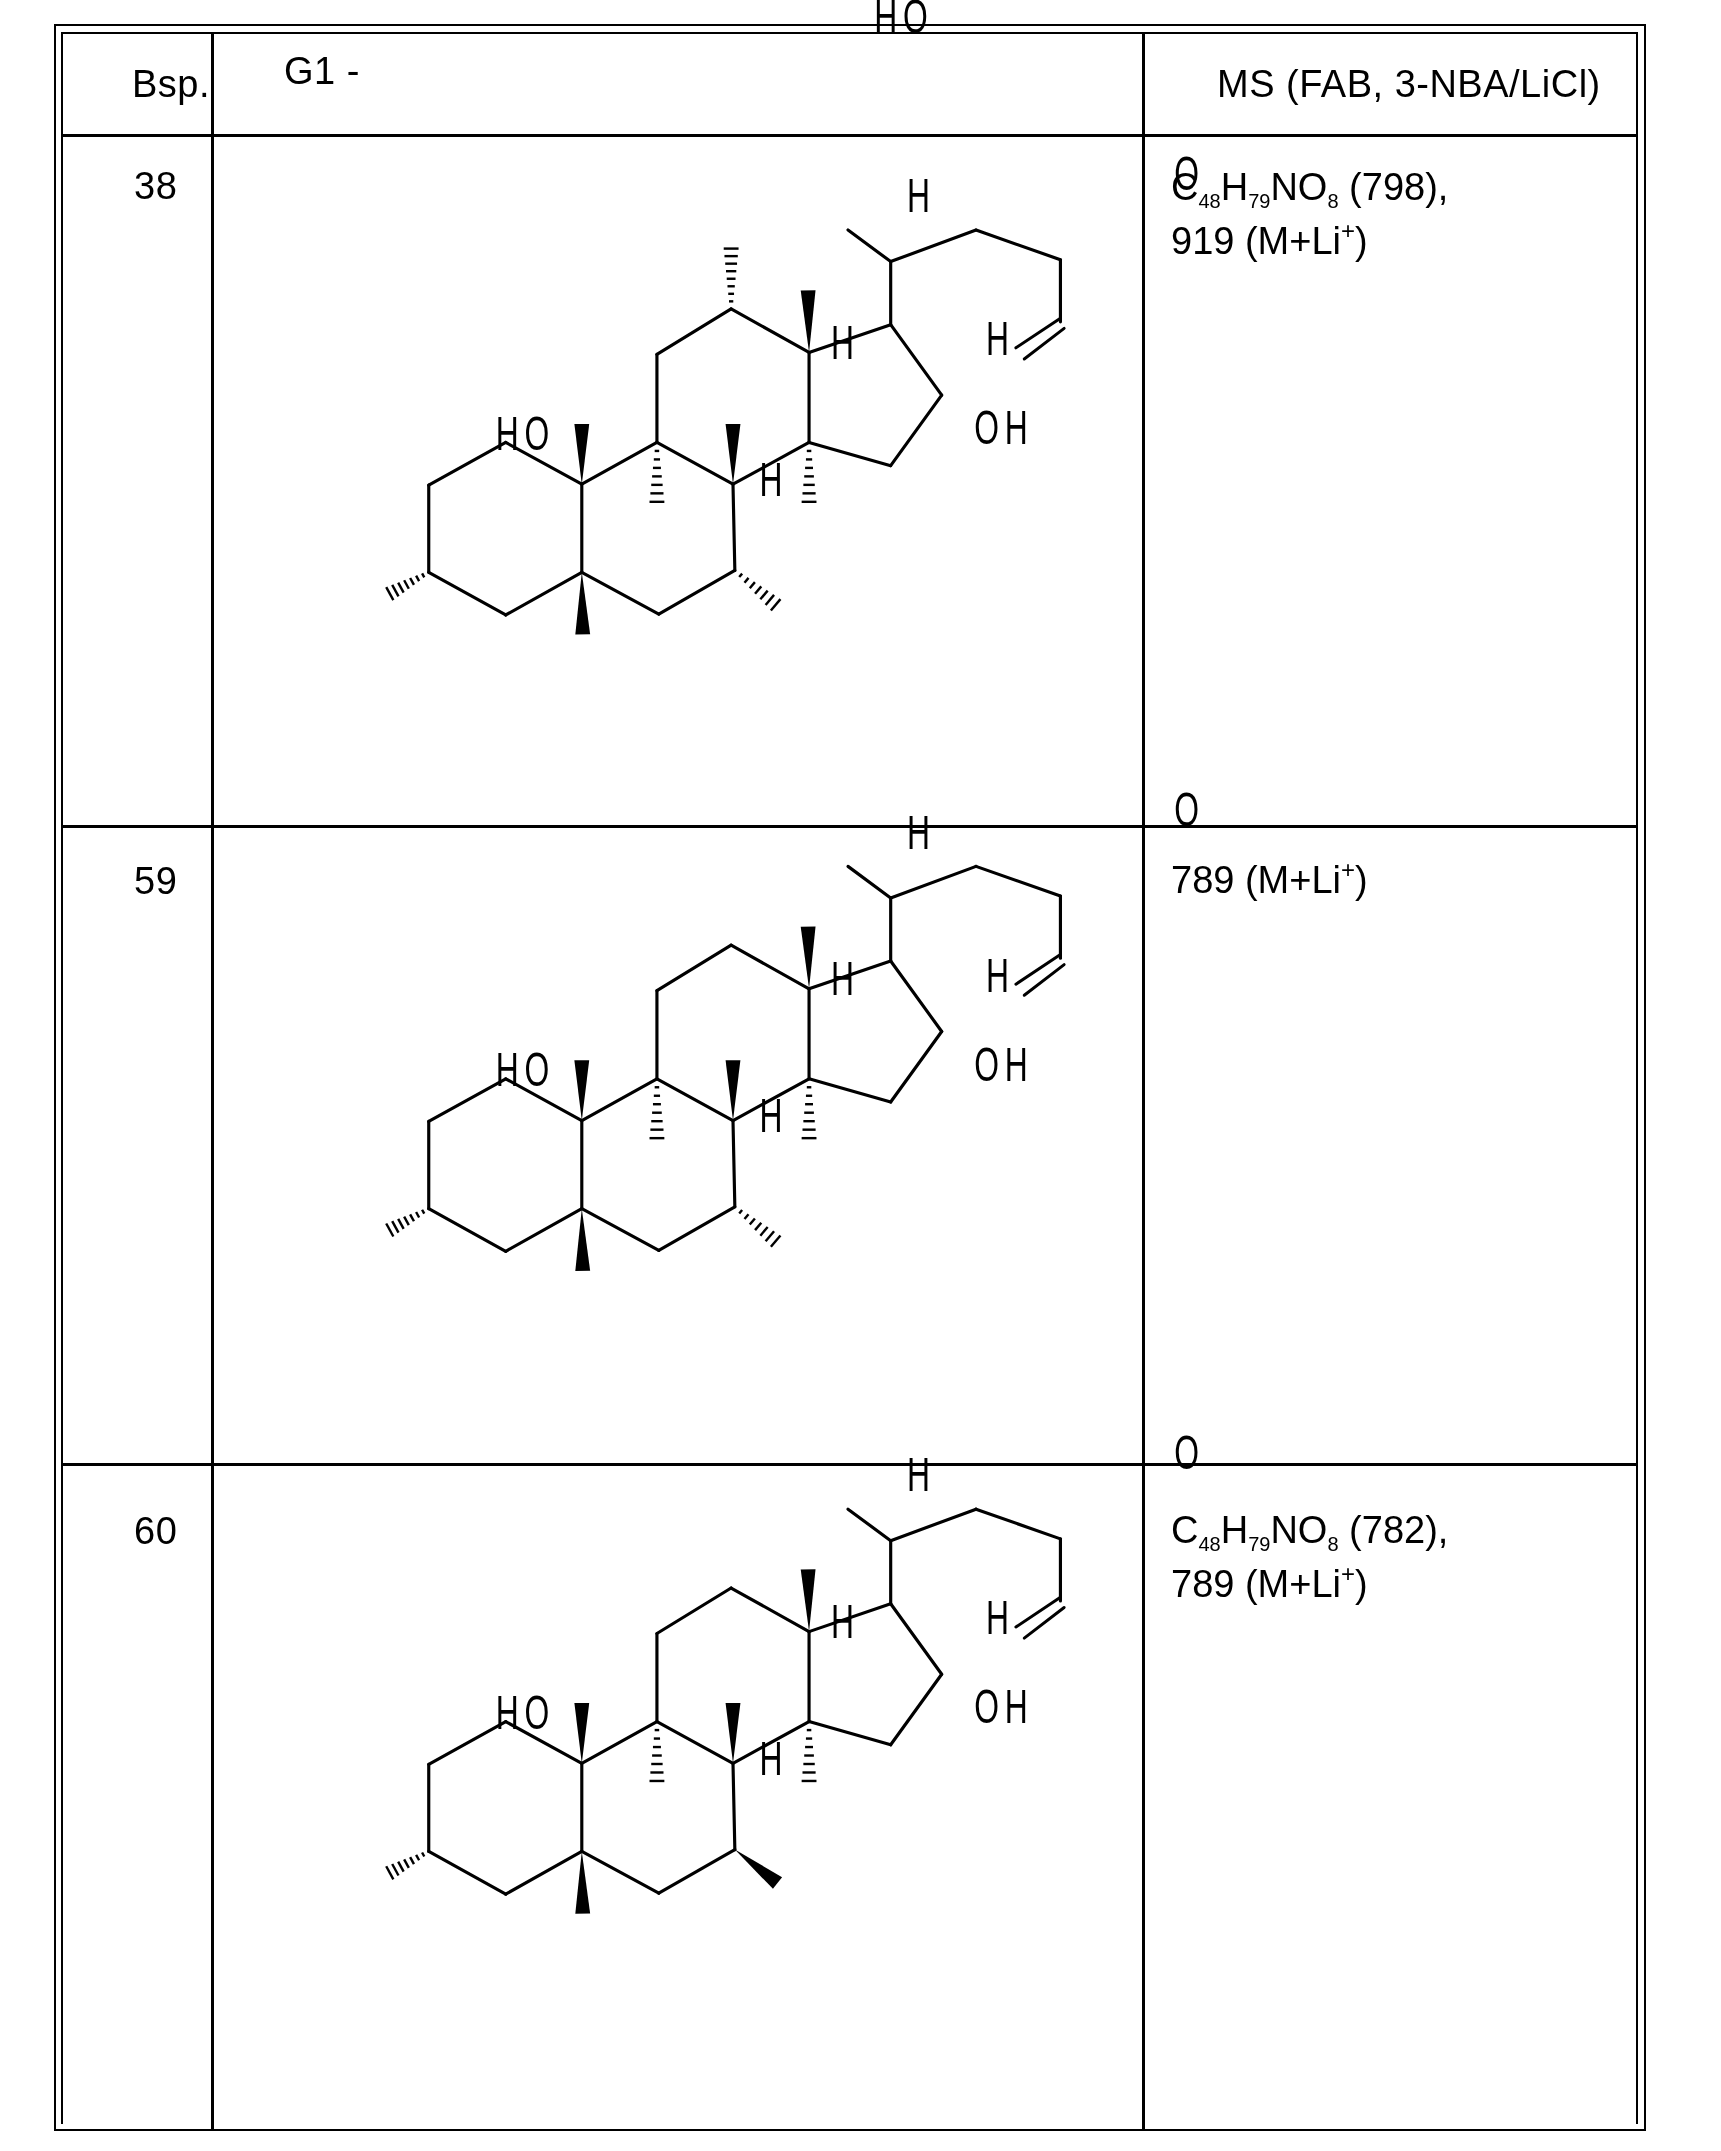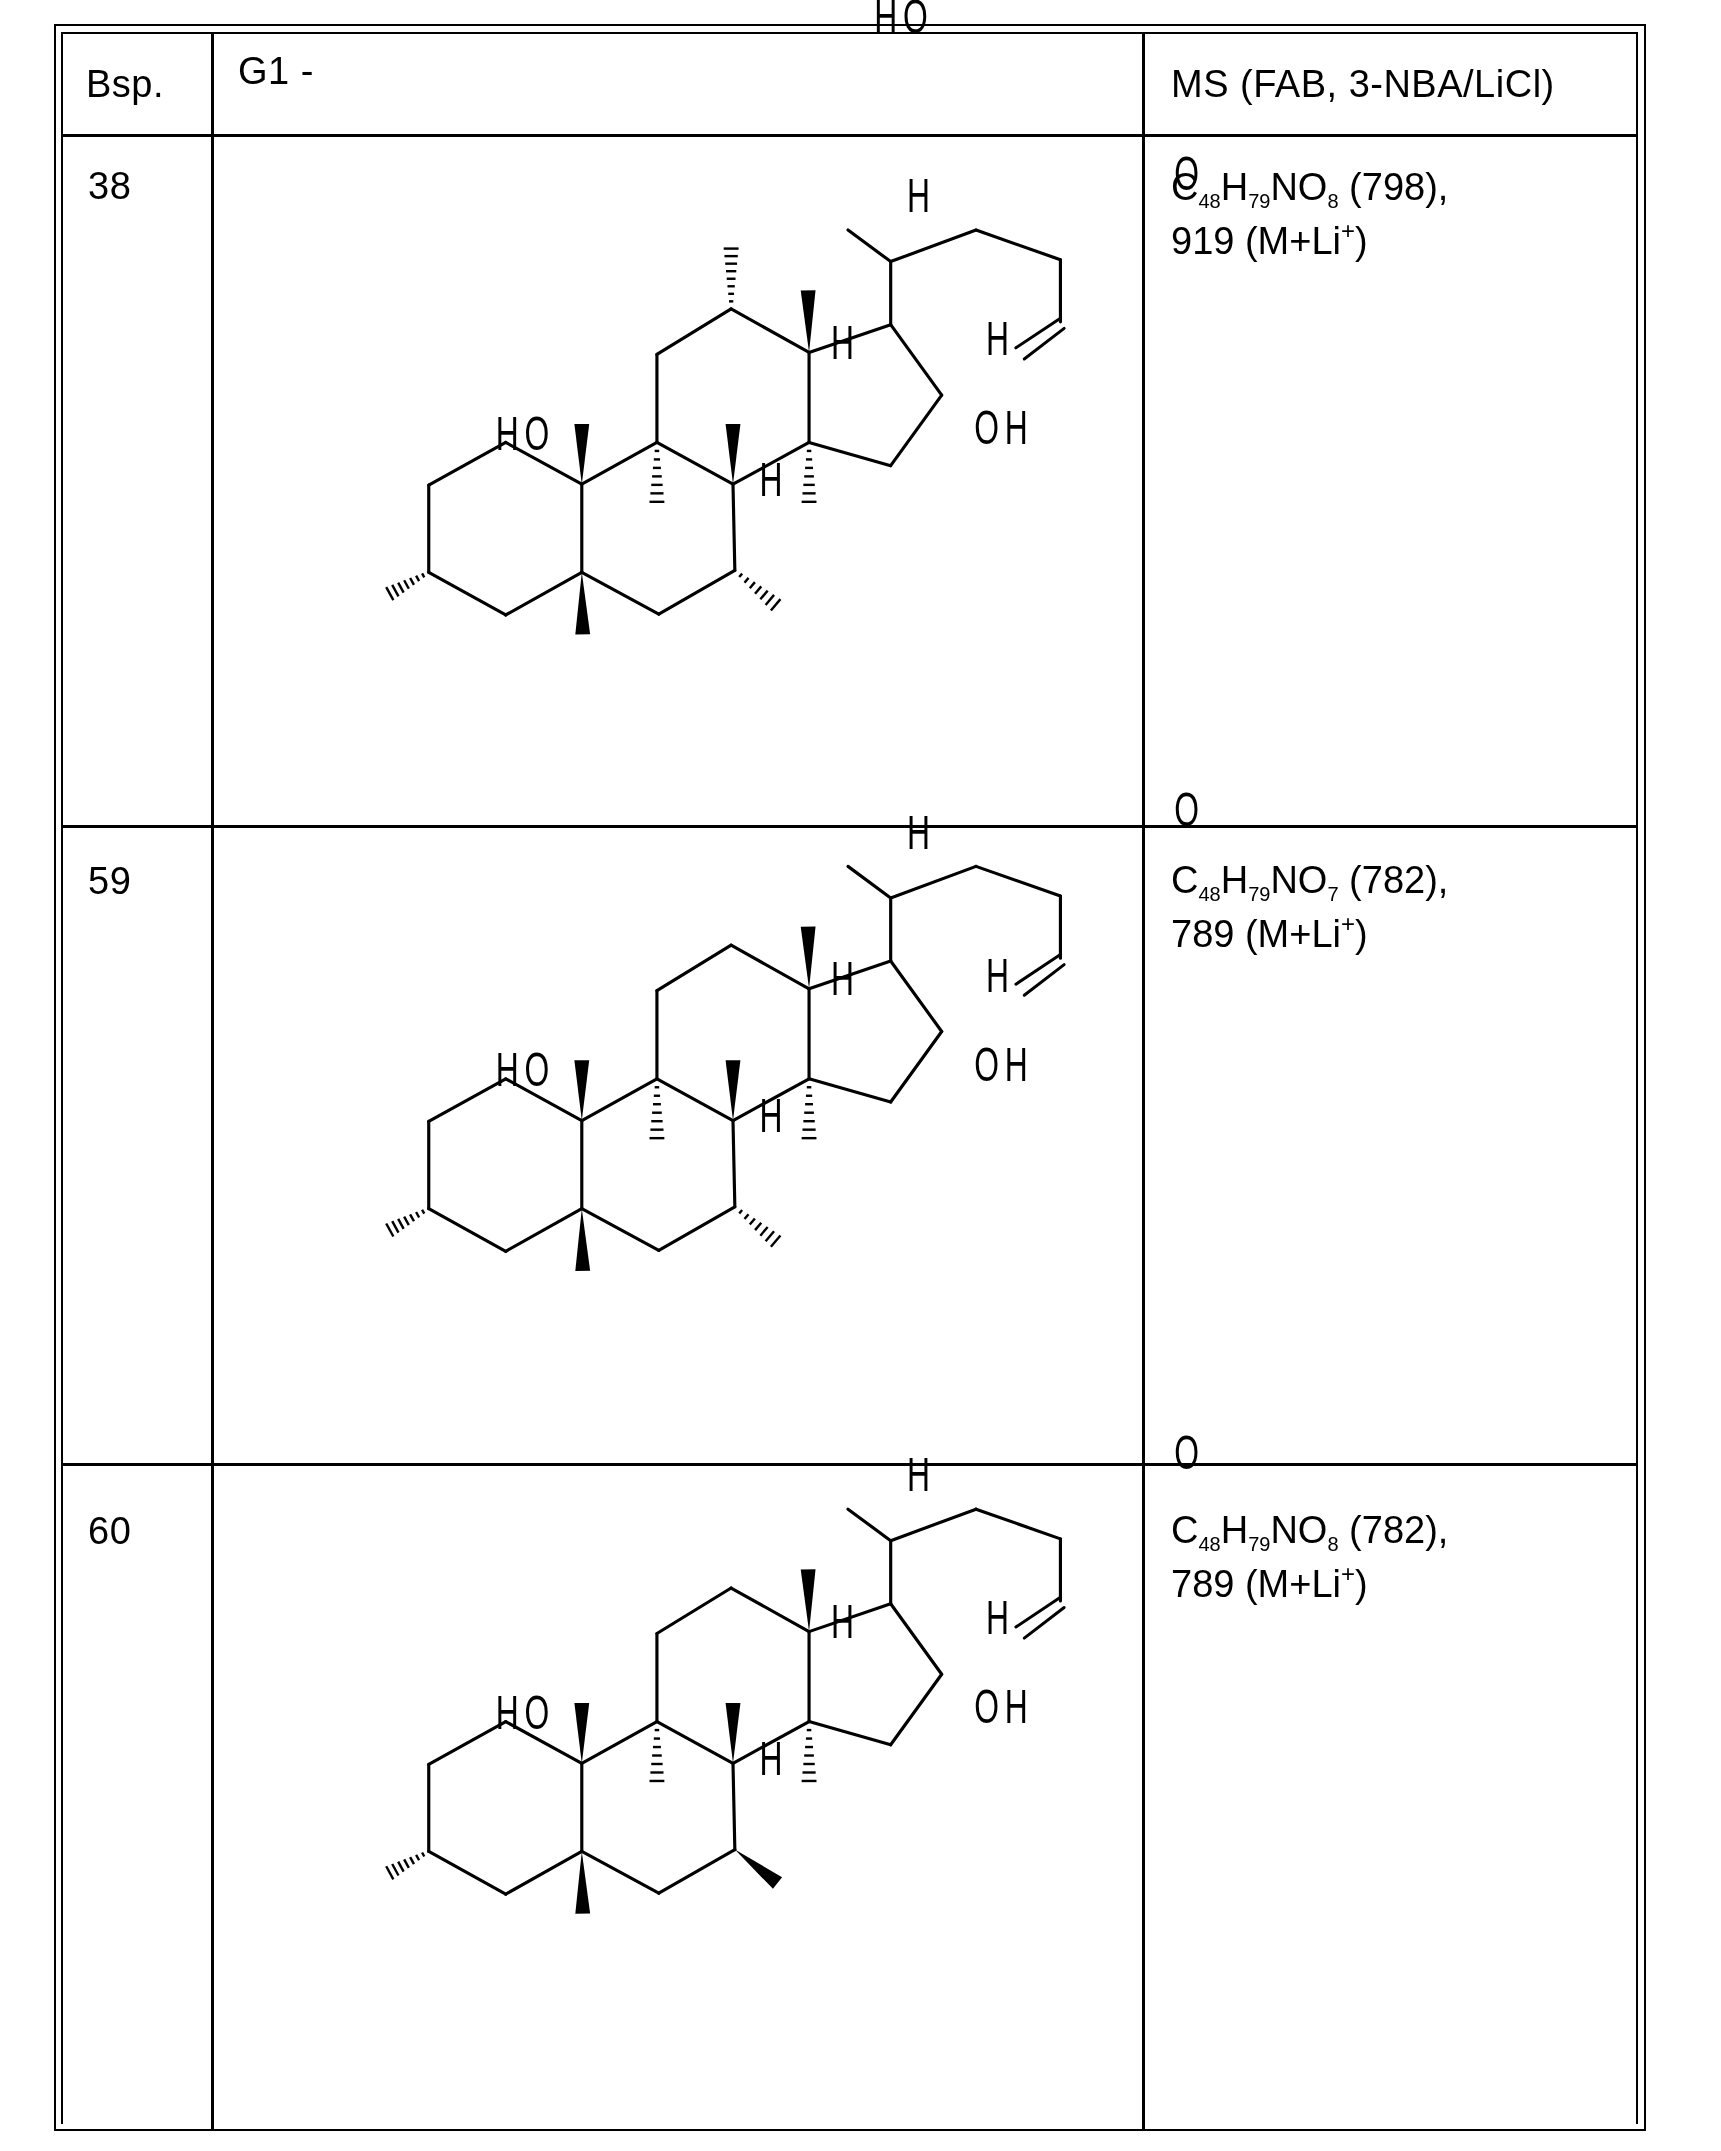--- a/index.html
+++ b/index.html
@@ -5,21 +5,21 @@
   html, body { margin: 0; padding: 0; background: #ffffff; }
   body { width: 1722px; height: 2152px; position: relative; overflow: hidden;
          font-family: "Liberation Sans", "DejaVu Sans", sans-serif; color: #000; }
   .page { position: absolute; left: 0; top: 0; width: 1722px; height: 2152px; }
   .frame-outer { position: absolute; left: 54px; top: 24px; width: 1592px; height: 2107px;
                  border: 2.8px solid #000; box-sizing: border-box; }
   .frame-inner { position: absolute; left: 61px; top: 32px; width: 1577px; height: 2092px;
                  border: 2.8px solid #000; border-bottom: none; box-sizing: border-box; }
   .hline { position: absolute; height: 2.8px; background: #000; left: 61px; width: 1577px; }
   .vline { position: absolute; width: 2.8px; background: #000; top: 32px; height: 2098px; }
-  .cell-text { position: absolute; font-size: 38px; line-height: 1; white-space: nowrap; letter-spacing: 0.5px; }
+  .cell-text { position: absolute; font-size: 38px; line-height: 1; white-space: nowrap; letter-spacing: 0.5px; margin-left: 46px; }
   .ms { position: absolute; left: 1171px; font-size: 38px; line-height: 54px; white-space: nowrap; }
   .ms sub { font-size: 20px; vertical-align: -8.3px; line-height: 0; }
   .ms sup { font-size: 24px; vertical-align: 15px; line-height: 0; }
   svg.chem { position: absolute; left: 0; top: 0; width: 1722px; height: 2152px; overflow: visible; }
   svg.chem text { font-family: "Liberation Sans", "DejaVu Sans", sans-serif; font-size: 44px;
                   fill: #000; transform-origin: center; }
 </style>
 </head>
 <body>
 
@@ -42,21 +42,20 @@
     <div class="cell-text" style="left:88px; top:167px">38</div>
     <div class="ms" style="top:160px">
       <div>C<sub>48</sub>H<sub>79</sub>NO<sub>8</sub> <span>(798),</span></div>
       <div><span>919</span> <span>(M+Li</span><sup>+</sup><span>)</span></div>
     </div>
   </div>
 
   <div>
     <div class="cell-text" style="left:88px; top:862px">59</div>
     <div class="ms" style="top:853px">
-      <div>C<sub>48</sub>H<sub>79</sub>NO<sub>7</sub> <span>(782),</span></div>
       <div><span>789</span> <span>(M+Li</span><sup>+</sup><span>)</span></div>
     </div>
   </div>
 
   <div>
     <div class="cell-text" style="left:88px; top:1512px">60</div>
     <div class="ms" style="top:1503px">
       <div>C<sub>48</sub>H<sub>79</sub>NO<sub>8</sub> <span>(782),</span></div>
       <div><span>789</span> <span>(M+Li</span><sup>+</sup><span>)</span></div>
     </div>

